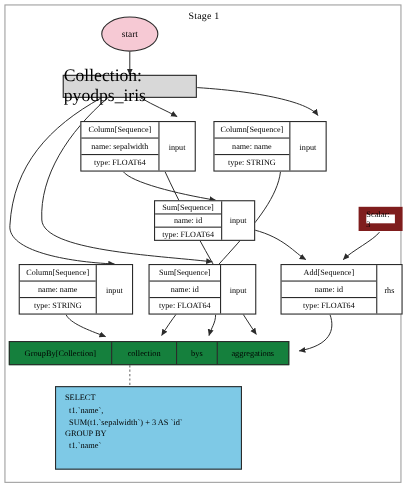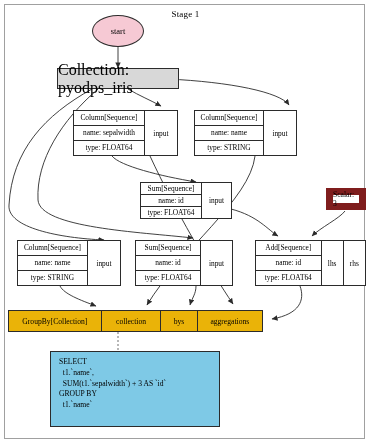--- a/index.html
+++ b/index.html
@@ -18,21 +18,21 @@
            justify-content:center;font-size:8.5px;}
   .recbox{border:1px solid #2b2b2b;background:#ffffff;display:flex;}
   .recbox.filled{background:#d8d8d8;}
   .cells{display:flex;flex-direction:column;flex:1 1 auto;}
   .cells > div{flex:1 1 0;display:flex;align-items:center;
                justify-content:center;font-size:7.4px;white-space:nowrap;
                border-bottom:1px solid #2b2b2b;line-height:1;}
   .cells > div:last-child{border-bottom:none;}
   .port{display:flex;align-items:center;justify-content:center;
         font-size:7.4px;border-left:1px solid #2b2b2b;white-space:nowrap;}
-  .hbar{border:1px solid #2b2b2b;background:#eab308;display:flex;
+  .hbar{border:1px solid #2b2b2b;background:#15803d;display:flex;
         align-items:stretch;}
   .hbar > div{display:flex;align-items:center;justify-content:center;
               font-size:7.6px;white-space:nowrap;
               border-left:1px solid #2b2b2b;padding:0 4px;}
   .hbar > div:first-child{border-left:none;}
   .plain{border:7px solid #7f1d1d;background:#fff;display:flex;
          align-items:center;justify-content:center;font-size:7.6px;}
   #sqlbox{border:1px solid #2b2b2b;background:#7ec9e6;
           padding:5px 6px 6px 8px;font-size:7.6px;line-height:1.42;}
   #sqlbox div{white-space:pre;}
@@ -140,21 +140,20 @@
     </div>
     <div class="port" style="width:32px;">input</div>
   </div>
 
   <div class="node recbox" style="left:255px;top:240px;width:111px;height:46px;">
     <div class="cells" style="width:67px;">
       <div>Add[Sequence]</div>
       <div>name: id</div>
       <div>type: FLOAT64</div>
     </div>
-    <div class="port" style="width:22px;">lhs</div>
     <div class="port" style="width:22px;">rhs</div>
   </div>
 
   <div class="node hbar" style="left:8px;top:310px;width:255px;height:22px;">
     <div style="width:86px;">GroupBy[Collection]</div>
     <div style="width:52px;">collection</div>
     <div style="width:28px;">bys</div>
     <div style="width:58px;">aggregations</div>
   </div>
 

